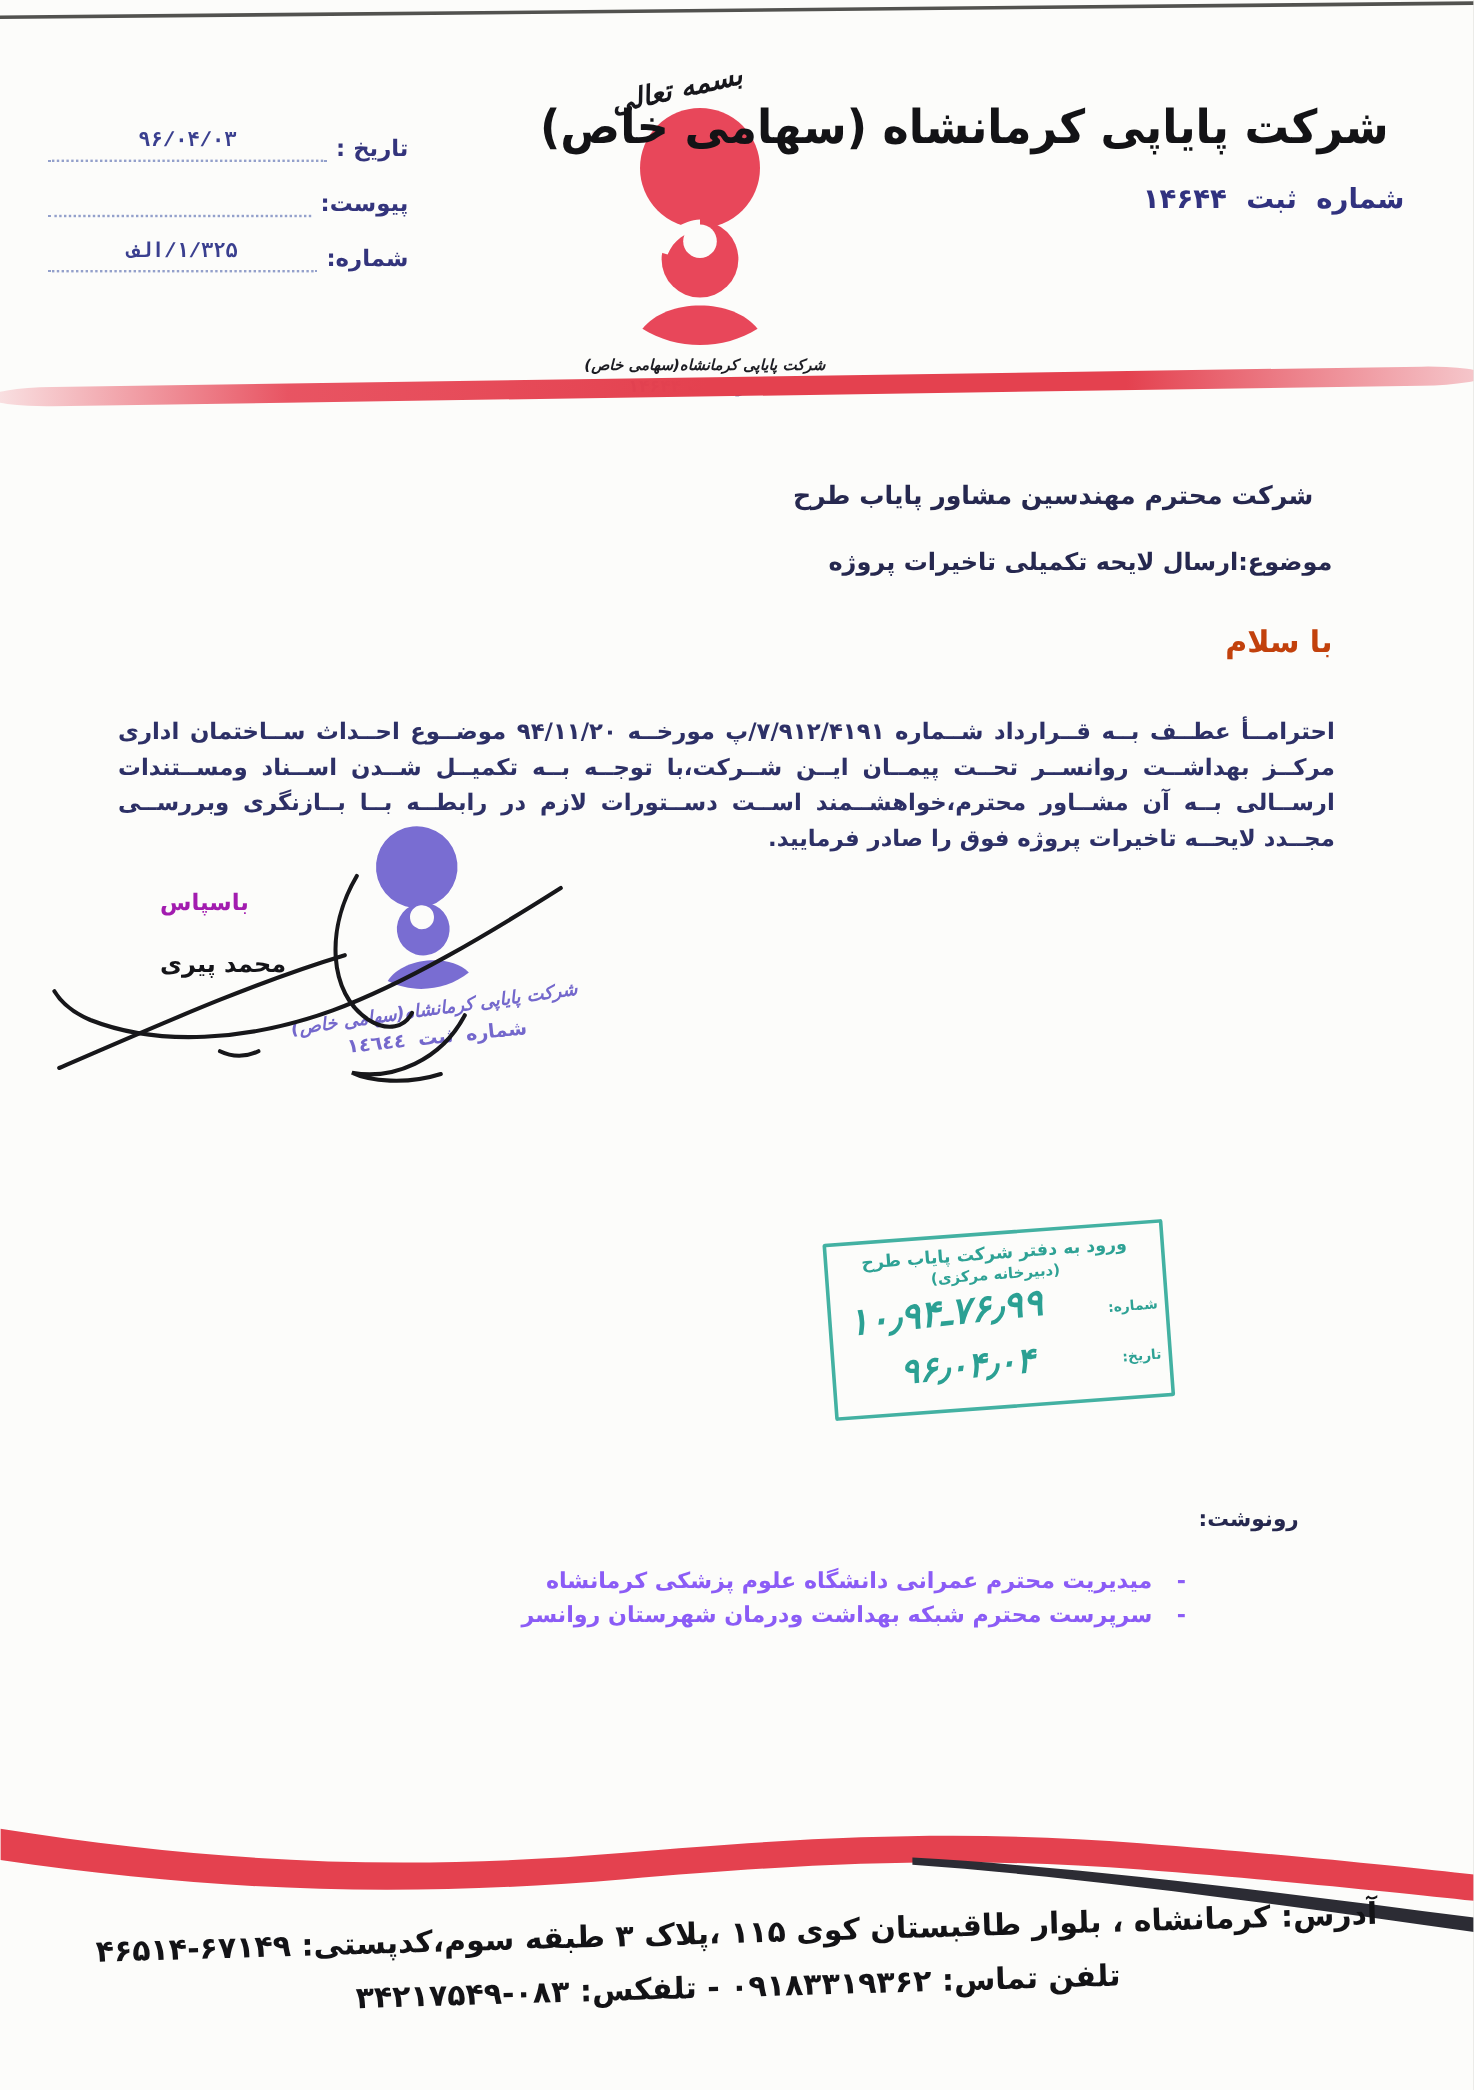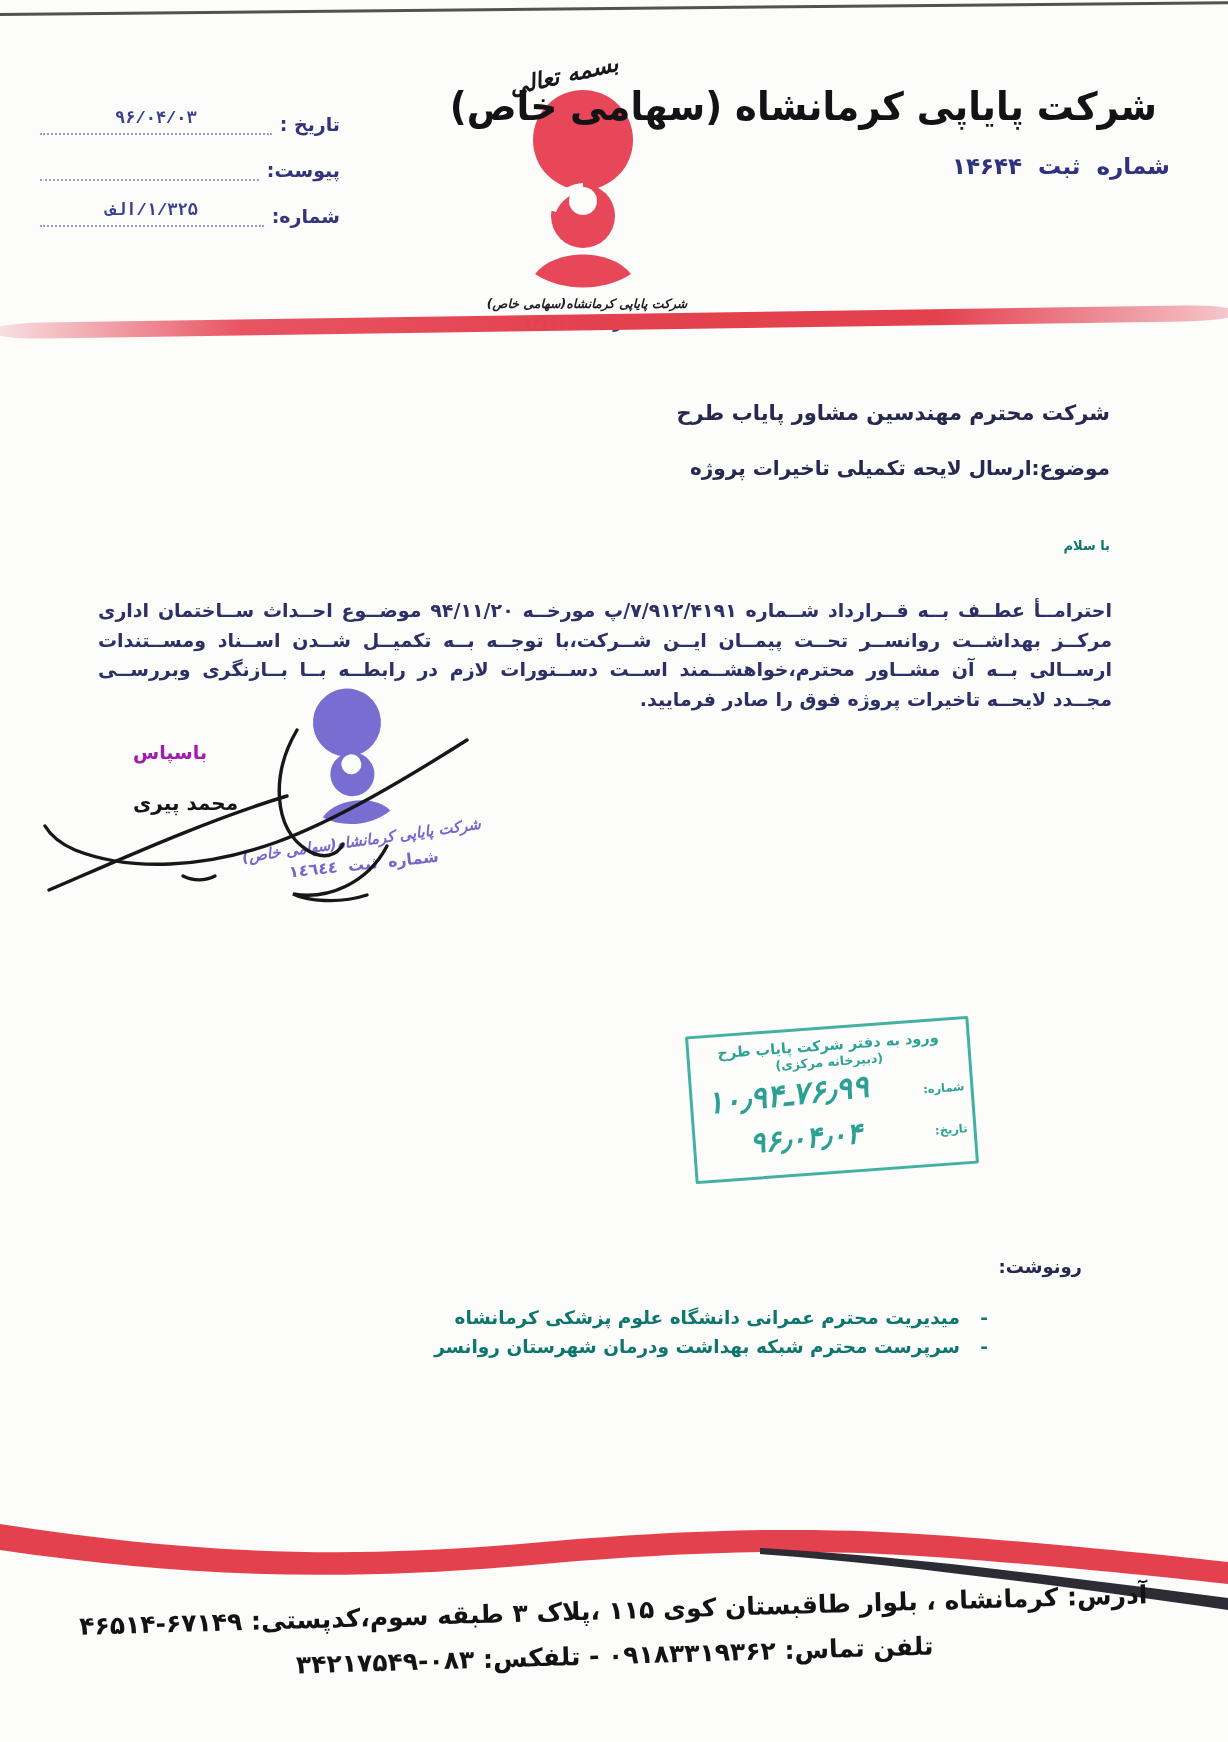--- a/index.html
+++ b/index.html
@@ -33,23 +33,23 @@
     transform:scaleX(0.95); transform-origin:center; }
   .reg-no { margin-top:24px; font-size:23px; font-weight:bold; color:#31327f; word-spacing:8px; }
 
   
   .ribbon-top { position:absolute; top:314px; left:-10px; width:1248px; height:16px;
     transform:rotate(-0.85deg); border-radius:60px/9px;
     background:linear-gradient(90deg, rgba(236,122,136,0.18) 0%, rgba(230,66,82,0.9) 20%,
       #e4414f 48%, #e4414f 76%, rgba(236,122,136,0.38) 100%); }
 
   
-  .recipient  { position:absolute; right:118px; top:401px; font-size:21px; font-weight:bold; color:#26284f; }
+  .recipient  { position:absolute; right:134px; top:401px; font-size:21px; font-weight:bold; color:#26284f; }
   .subject    { position:absolute; right:118px; top:456px; font-size:20px; font-weight:bold; color:#26284f;text-align:center; }
-  .salutation { position:absolute; right:118px; top:538px; font-size:13px; font-weight:bold; color:#0f766e; }
+  .salutation { position:absolute; right:118px; top:520px; font-size:25px; font-weight:bold; color:#c2410c; }
   .body-par   { position:absolute; right:116px; left:98px; top:549px; font-size:19px; font-weight:bold;
     color:#2d3066; line-height:29.5px; text-align:justify;margin-top:47px; }
 
   
   .closing   { position:absolute; left:133px; top:741px; font-size:19px; font-weight:bold; color:#a21caf; }
   .signatory { position:absolute; left:133px; top:791px; font-size:20px; font-weight:bold; color:#141418; }
   .stamp-blue { position:absolute; left:200px; top:686px; width:310px; text-align:center;
     color:#6a5dc9; transform:rotate(-6deg); opacity:0.93; }
   .stamp-blue-line1 { font-size:15px; font-weight:bold; font-style:italic; white-space:nowrap; transform:rotate(-2deg); }
   .stamp-blue-line2 { font-size:16px; font-weight:bold; margin-top:5px; word-spacing:5px; }
@@ -62,21 +62,21 @@
   .sg-sub   { text-align:center; font-size:12.5px; font-weight:bold; margin-top:1px; }
   .sg-number-label { position:absolute; right:6px; top:60px;  font-size:11.5px; font-weight:bold; }
   .sg-date-label   { position:absolute; right:6px; top:102px; font-size:11.5px; font-weight:bold; }
   .hand { direction:ltr; unicode-bidi:bidi-override; font-style:italic; font-weight:bold; color:#2ba093; }
   .sg-number-value { position:absolute; left:14px; top:44px; font-size:31px; transform:rotate(-2deg); white-space:nowrap; }
   .sg-date-value   { position:absolute; left:54px; top:90px; font-size:29px; transform:rotate(-1deg); white-space:nowrap; }
 
   
   .cc-label { position:absolute; right:146px; top:1256px; font-size:18px; font-weight:bold; color:#26284f; }
   .cc-list  { position:absolute; right:240px; top:1303px; font-size:18.5px; font-weight:bold;
-    color:#0f766e; line-height:29px; text-align:right;margin-left:26px; }
+    color:#8b5cf6; line-height:29px; text-align:right;margin-left:26px; }
   .cc-item .bullet { padding-left:14px; }
 
   
   .waves-svg { position:absolute; left:0; top:1492px; }
   .footer-block { position:absolute; left:20px; right:20px; top:1596px; text-align:center;
     transform:rotate(-1.7deg); color:#131316; }
   .footer-address { font-size:25px; font-weight:bold; }
   .footer-contact { margin-top:16px; font-size:25px; font-weight:bold; }
 </style>
 </head>

